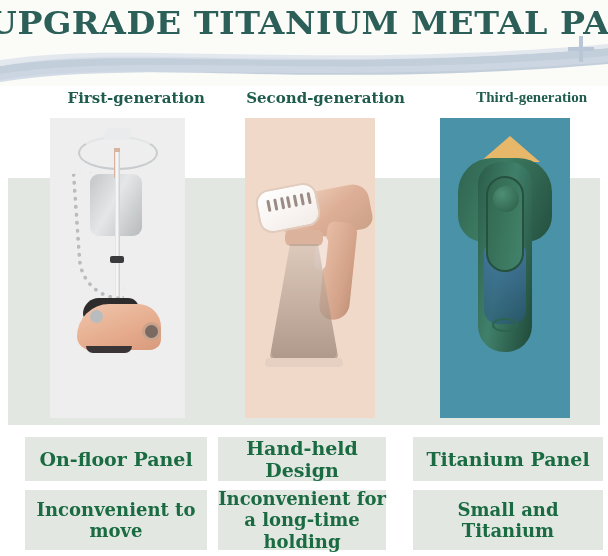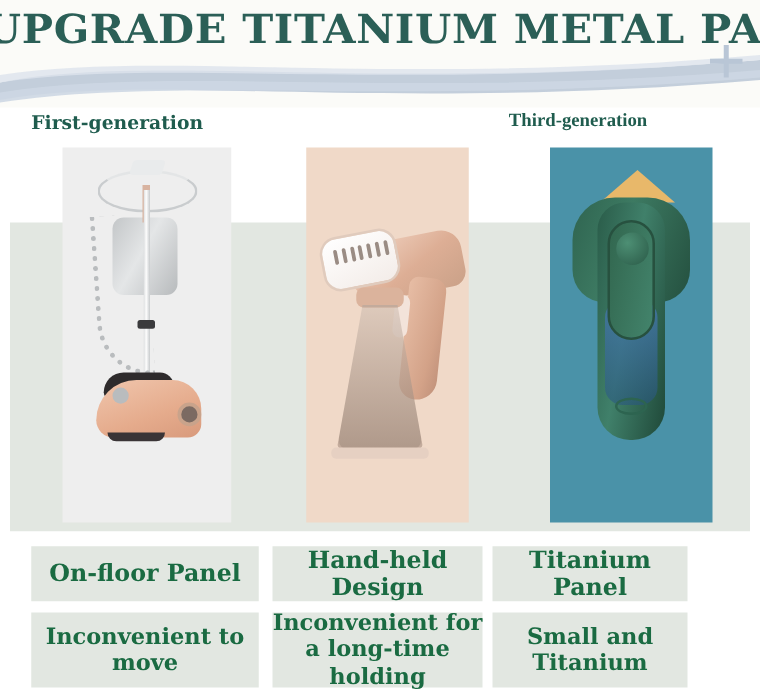--- a/index.html
+++ b/index.html
@@ -59,21 +59,21 @@
     left: 0; top: 89px;
     width: 608px; height: 24px;
   }
   .gen-label {
     position: absolute;
     top: 0;
     font-family: "DejaVu Serif", serif;
     font-weight: 700;
     font-size: 15px;
     color: #1f5c4e;
-    text-align: left;
+    text-align: right;
     white-space: nowrap;
   }
   .gen-label.c1 { left: 25px;  width: 180px; }
   .gen-label.c2 { left: 215px; width: 190px; }
   .gen-label.c3 { left: 407px; width: 180px; font-family: Liberation Serif, serif; }
 
   
   .sage-band {
     position: absolute;
     left: 8px; top: 178px;
@@ -289,41 +289,42 @@
     text-align: center;
     font-family: "DejaVu Serif", serif;
     font-weight: 700;
     color: #1a6b42;
     line-height: 1.18;
   }
   .cap.title-row { top: 437px; height: 44px; font-size: 19px; }
   .cap.desc-row  { top: 490px; height: 60px; font-size: 18px; }
   .cap.c1 { left: 25px;  width: 182px; }
   .cap.c2 { left: 218px; width: 168px; }
-  .cap.c3 { left: 394px; width: 156px; }
+  .cap.c3 { left: 413px; width: 190px; }
 </style>
 </head>
 <body>
 
 <div class="header">
   <div class="header-title">UPGRADE TITANIUM METAL PANEL</div>
 
   <div class="wave-wrap">
     <svg width="608" height="46" viewBox="0 0 608 46" preserveAspectRatio="none">
       <path d="M0,26 C120,2 300,34 608,8 L608,24 C300,50 120,18 0,40 Z" fill="#b9c6d6" opacity="0.85"></path>
       <path d="M0,34 C140,12 320,40 608,16 L608,22 C320,46 140,20 0,42 Z" fill="#cdd7e3" opacity="0.9"></path>
       <path d="M0,20 C130,0 310,30 608,4 L608,8 C310,34 130,6 0,26 Z" fill="#dde4ec" opacity="0.8"></path>
     </svg>
   </div>
 
   <div class="plus-icon"></div>
 </div>
 
 <div class="gen-labels">
   <div class="gen-label c1">First-generation</div>
+  <div class="gen-label c2">Second-generation</div>
   <div class="gen-label c3">Third-generation</div>
 </div>
 
 <div class="sage-band"></div>
 
 <div class="panel p1">
   <div class="s1-hook"></div>
   <div class="s1-hook-top"></div>
   <div class="s1-board"></div>
   <div class="s1-pole-top"></div>

